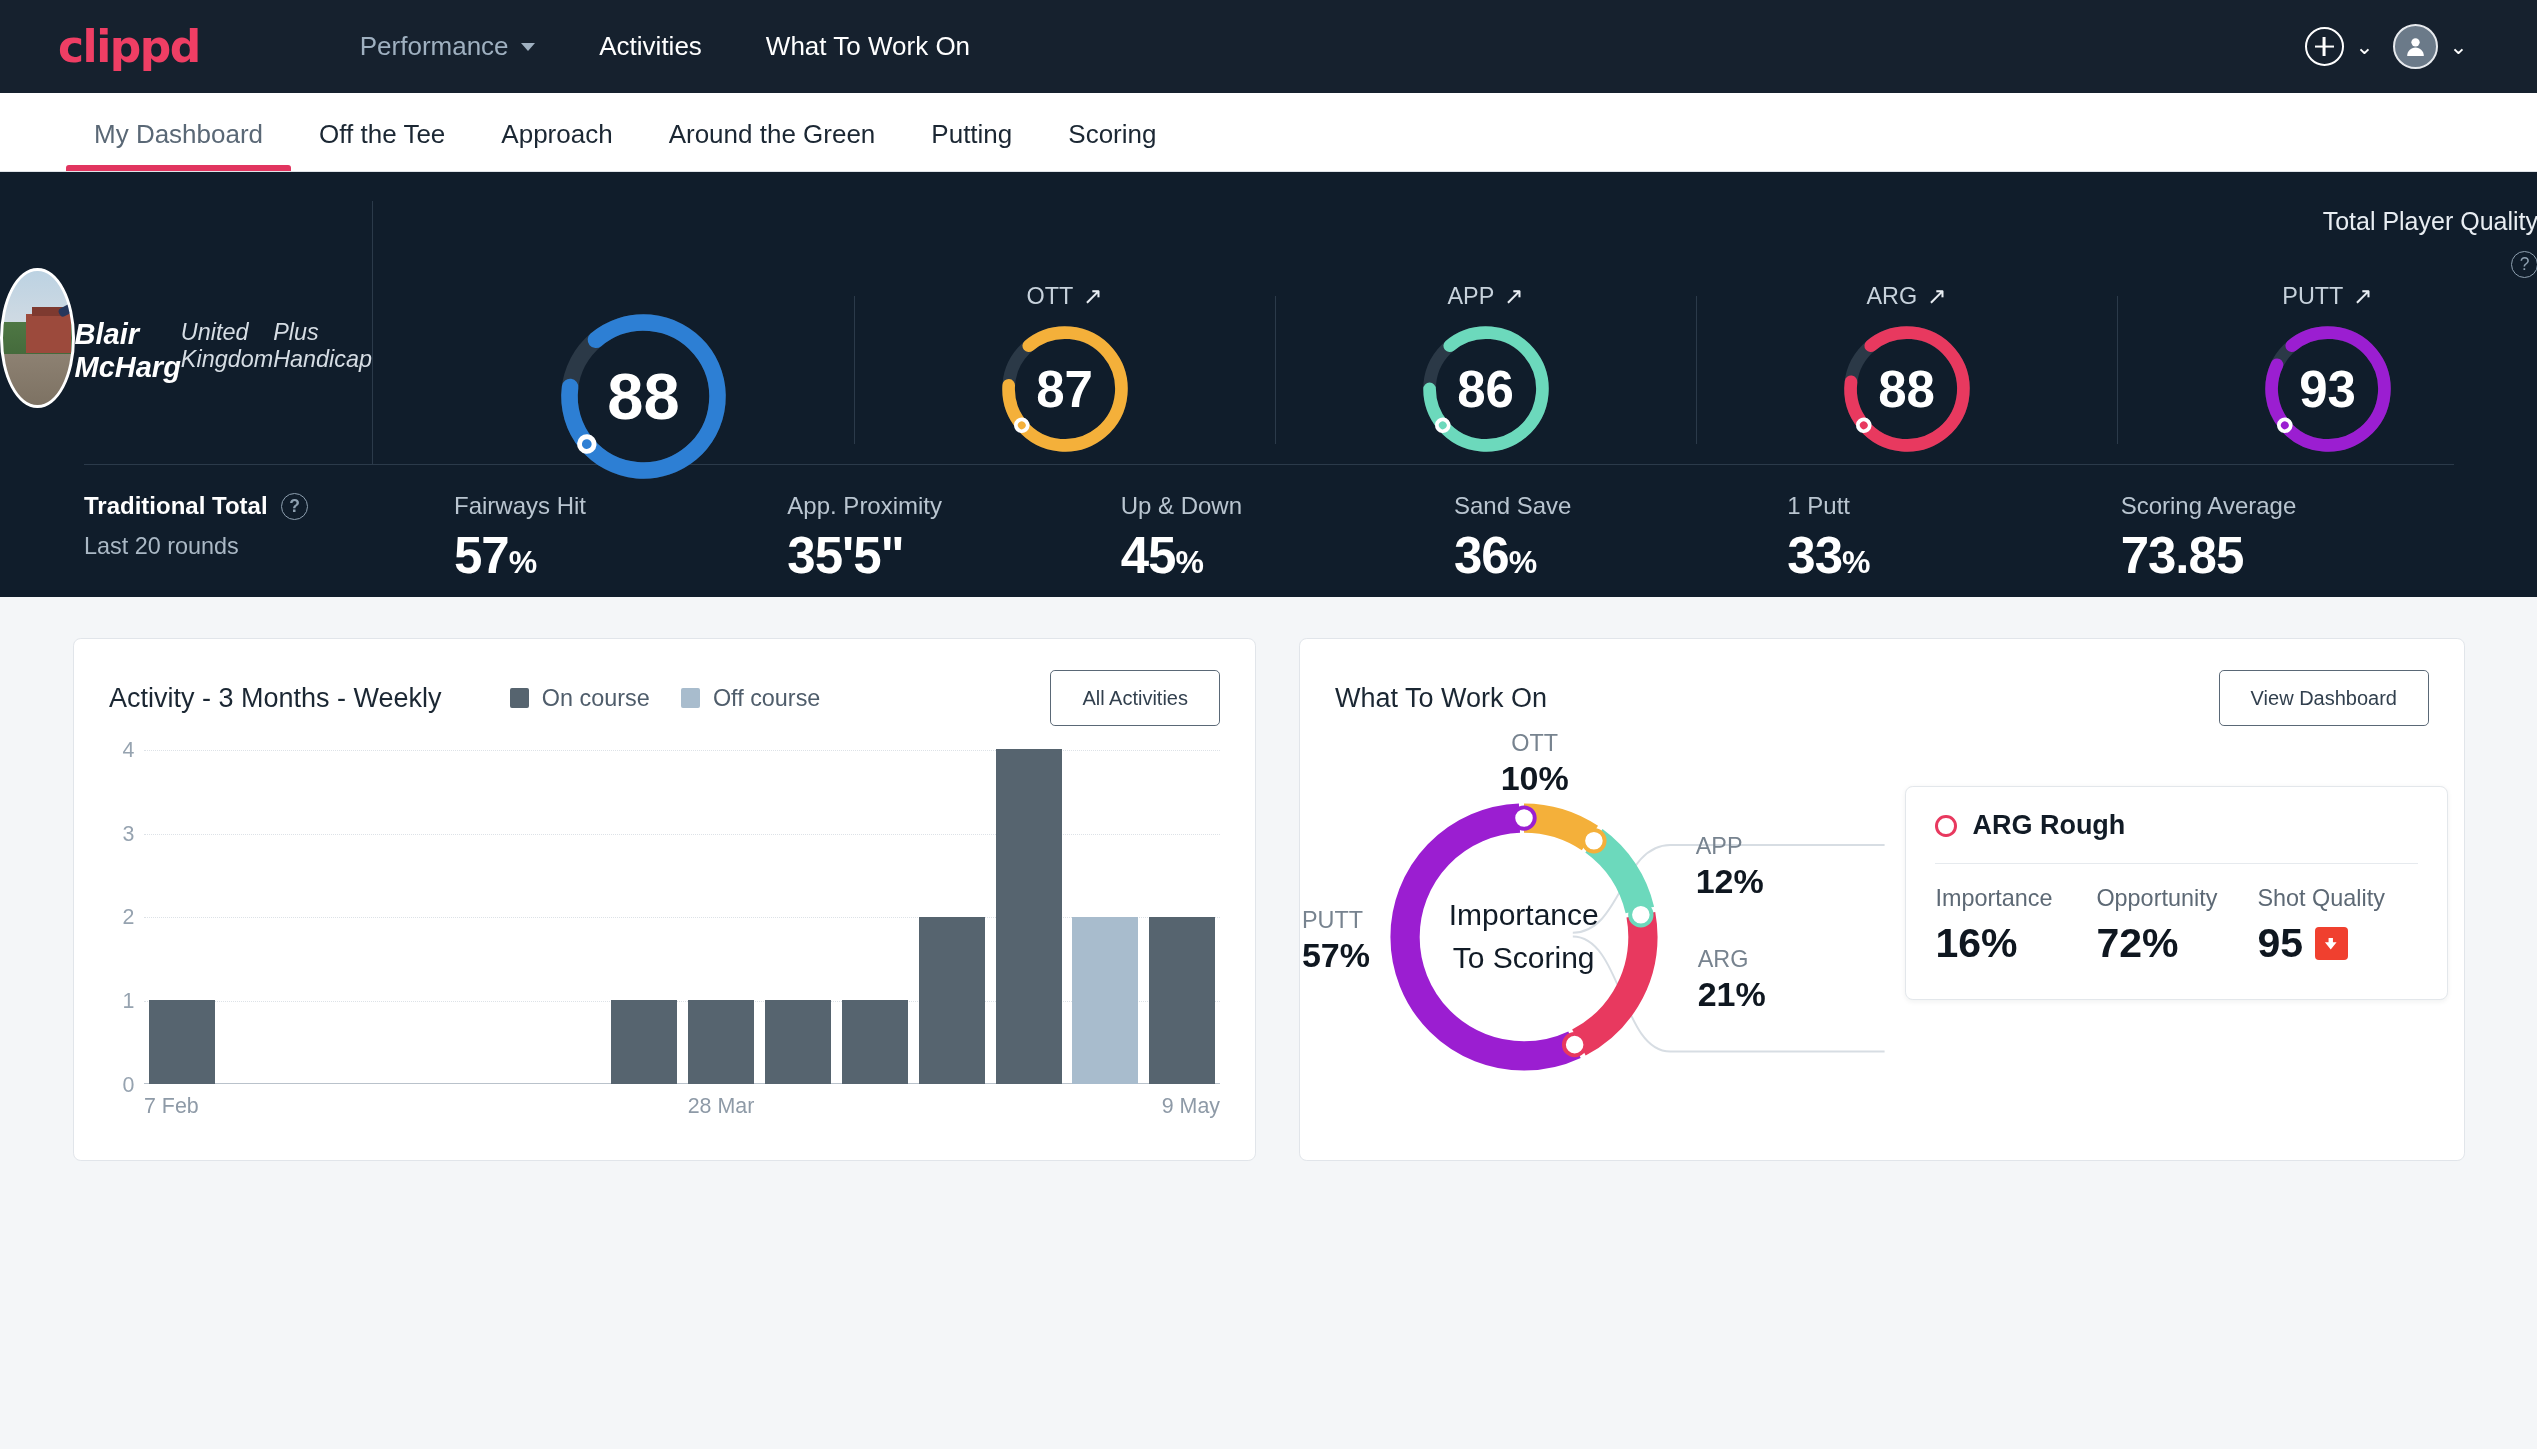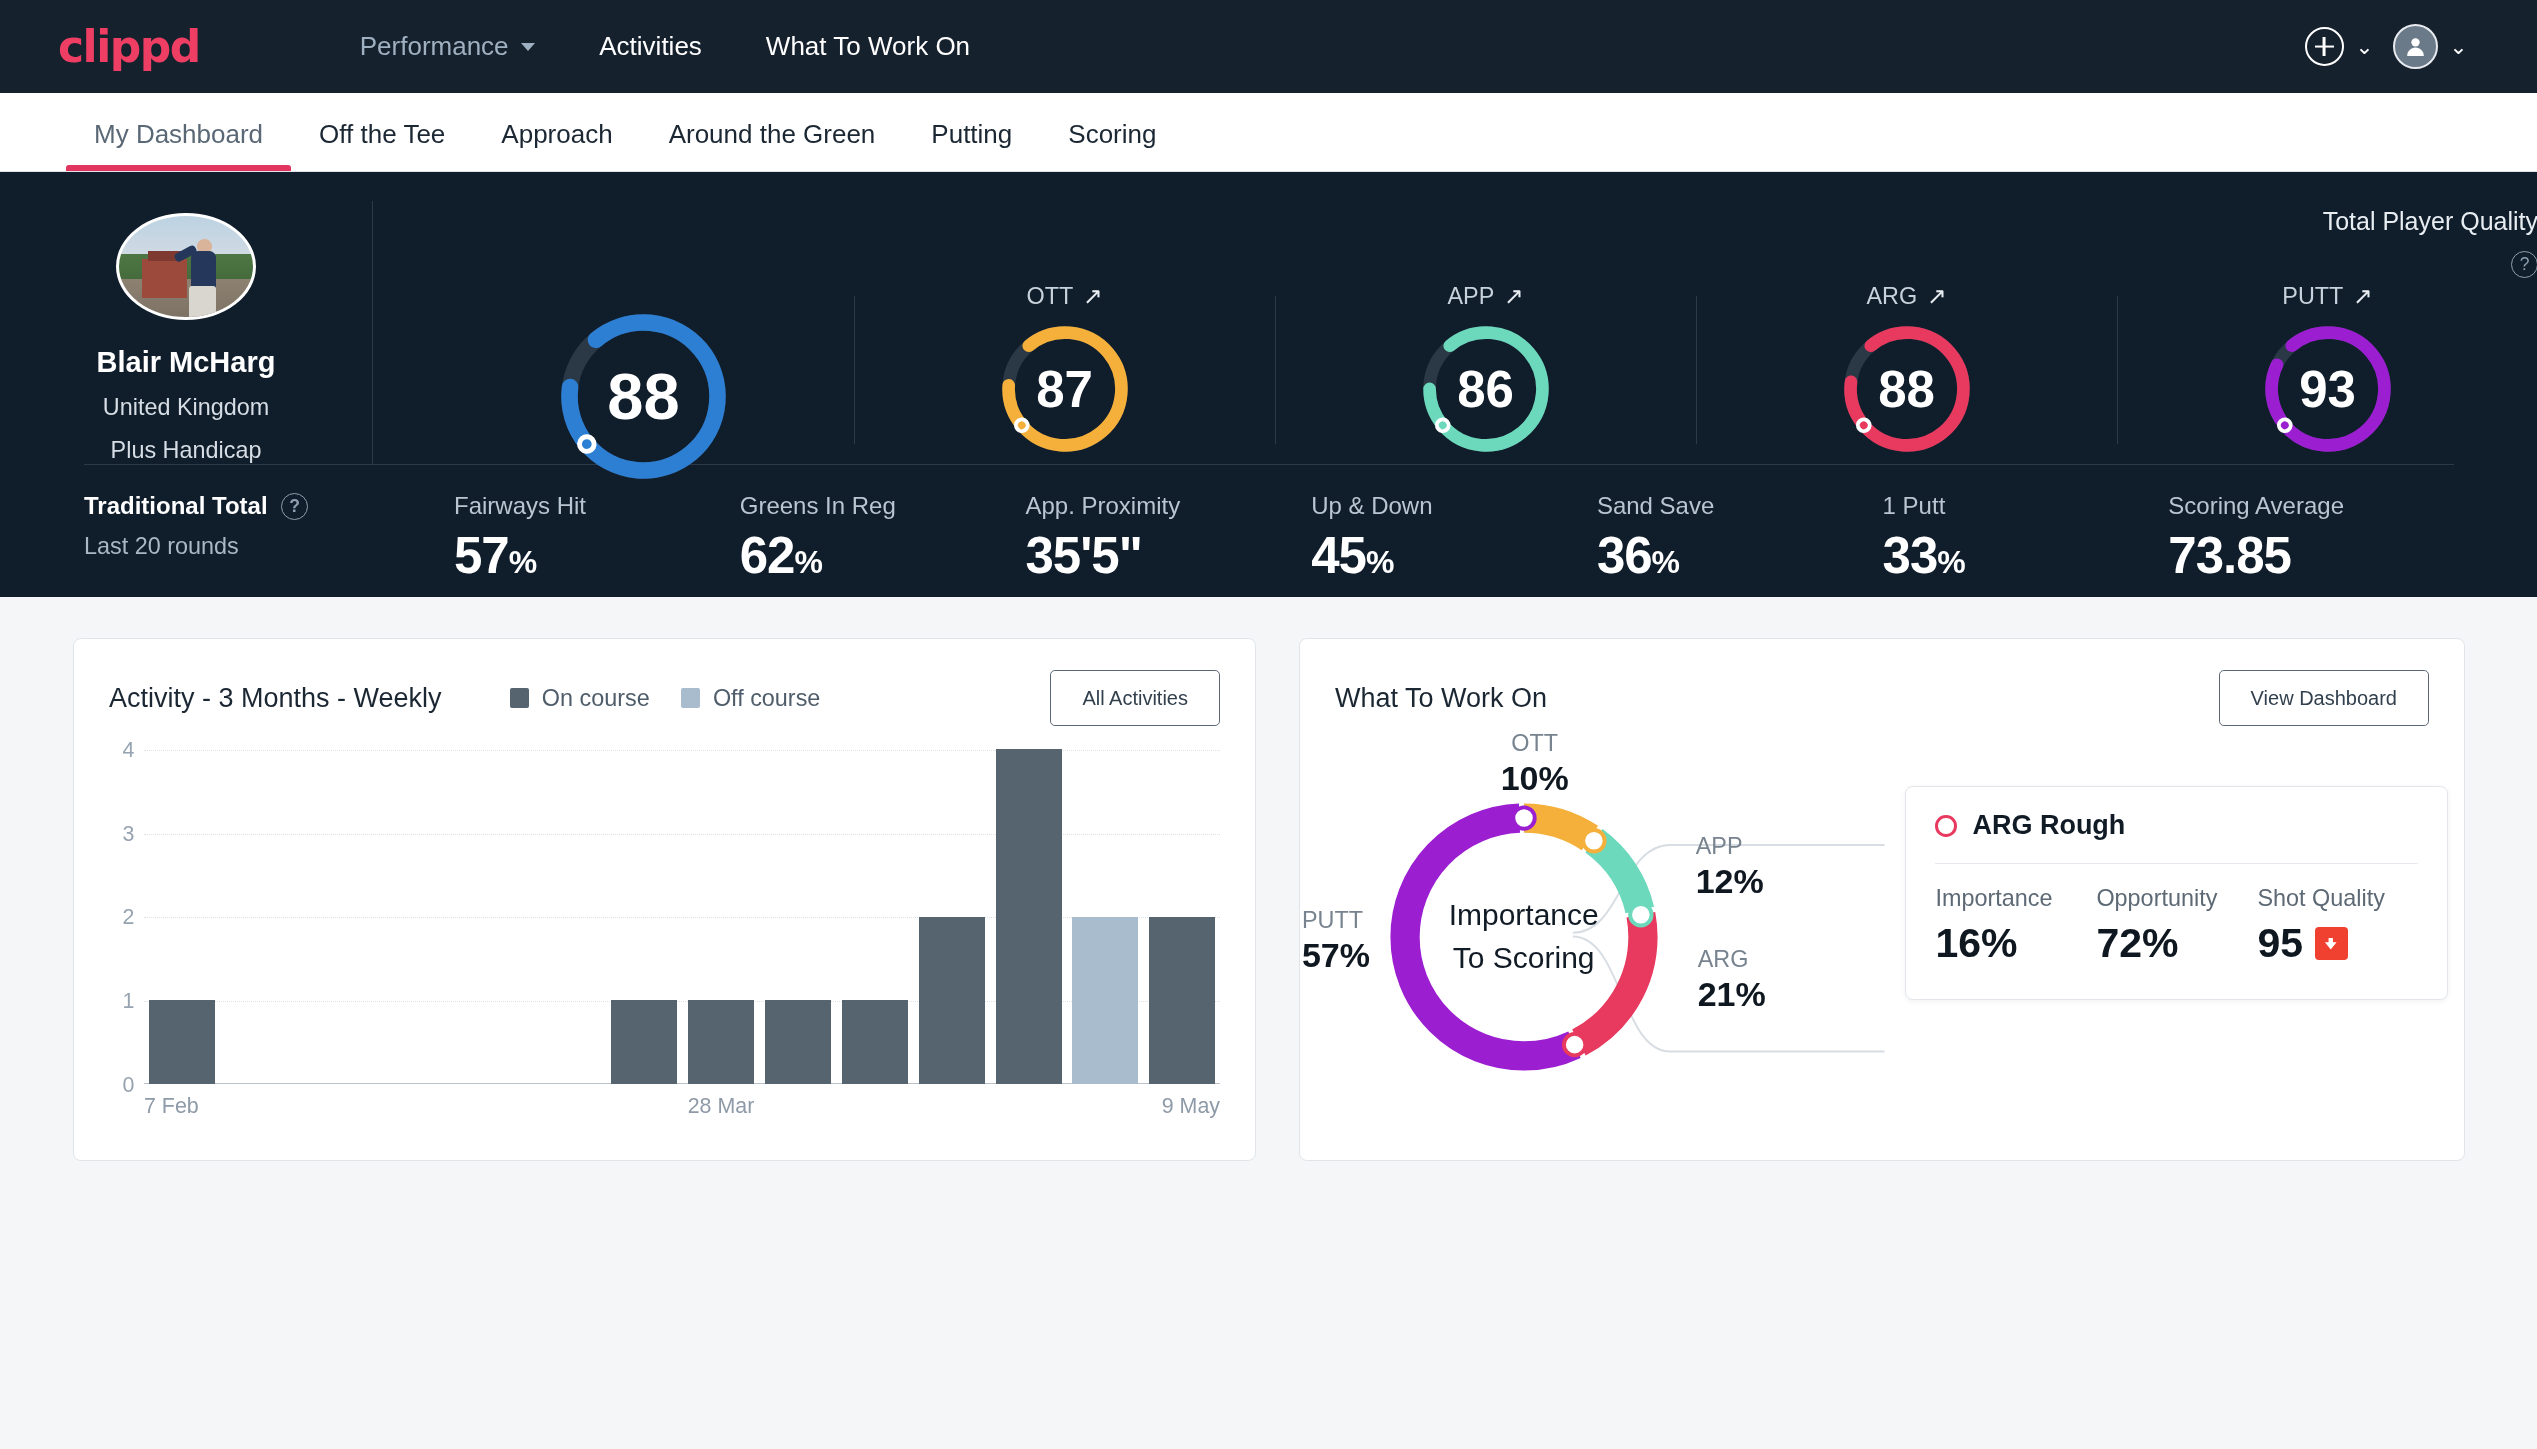--- a/index.html
+++ b/index.html
@@ -43,22 +43,22 @@
           padding-left: 66px; border-bottom: 1px solid #dfe3e8; }
   .tab { font-size: 26px; color: #1b2733; padding: 0 28px 21.4px 28px; cursor: pointer;
          position: relative; white-space: nowrap; }
   .tab.active { color: #5a6876; }
   .tab.active::after { content: ""; position: absolute; left: 0; right: 0; bottom: 0;
                        height: 5.8px; background: #e1355f; border-radius: 2.9px 2.9px 0 0; }
 
   
   .hero { background: #101d2b; padding: 0; height: 425px; position: relative; }
   .hero-top { display: flex; height: 292px; padding-top: 29px; }
-  .profile { width: 372px; display:flex; flex-direction: column; align-items:center;
-             padding-top: 11.7px; flex: 0 0 372px; }
+  .profile { width: 372px; display:flex; align-items:center;
+             padding-top: 11.7px; flex: 0 0 372px; font-style: italic; }
   .avatar-photo { width: 140px; height: 140px; border-radius: 50%; border: 3.9px solid #fff;
                   overflow: hidden; position: relative; background: linear-gradient(#bcd2e2 0%, #cfdae3 38%, #4e7744 38%, #456b3c 62%, #8d8172 62%, #7d7263 100%); }
   .avatar-photo .bldg { position:absolute; left: 23.4px; top: 43px; width: 45px; height: 39px;
                         background:#9c4a3c; }
   .avatar-photo .bldg::after { content:""; position:absolute; left:5.8px; top:-7.8px; width:33px;height:9.7px; background:#7e3a30;}
   .avatar-photo .person-torso { position:absolute; left: 72px; top: 35px; width: 25px; height: 39px;
                                 background:#26375c; border-radius: 6.8px 6.8px 2.9px 2.9px; }
   .avatar-photo .person-arm { position:absolute; left: 55px; top: 33px; width: 23.4px; height: 8.8px;
                               background:#26375c; transform: rotate(-28deg); border-radius:3.9px;}
   .avatar-photo .person-head { position:absolute; left: 78px; top: 23.4px; width: 14.6px; height: 14.6px;
@@ -304,24 +304,20 @@
           <span class="qmark">?</span>
         </div>
         <div class="stats-sub">Last 20 rounds</div>
       </div>
 
       <div class="stat">
         <div class="stat-label">Fairways Hit</div>
         <div class="stat-value"><span>57</span><span class="unit">%</span></div>
       </div>
       <div class="stat">
-        <div class="stat-label">Greens In Reg</div>
-        <div class="stat-value"><span>62</span><span class="unit">%</span></div>
-      </div>
-      <div class="stat">
         <div class="stat-label">App. Proximity</div>
         <div class="stat-value"><span>35'5"</span><span class="unit"></span></div>
       </div>
       <div class="stat">
         <div class="stat-label">Up &amp; Down</div>
         <div class="stat-value"><span>45</span><span class="unit">%</span></div>
       </div>
       <div class="stat">
         <div class="stat-label">Sand Save</div>
         <div class="stat-value"><span>36</span><span class="unit">%</span></div>

